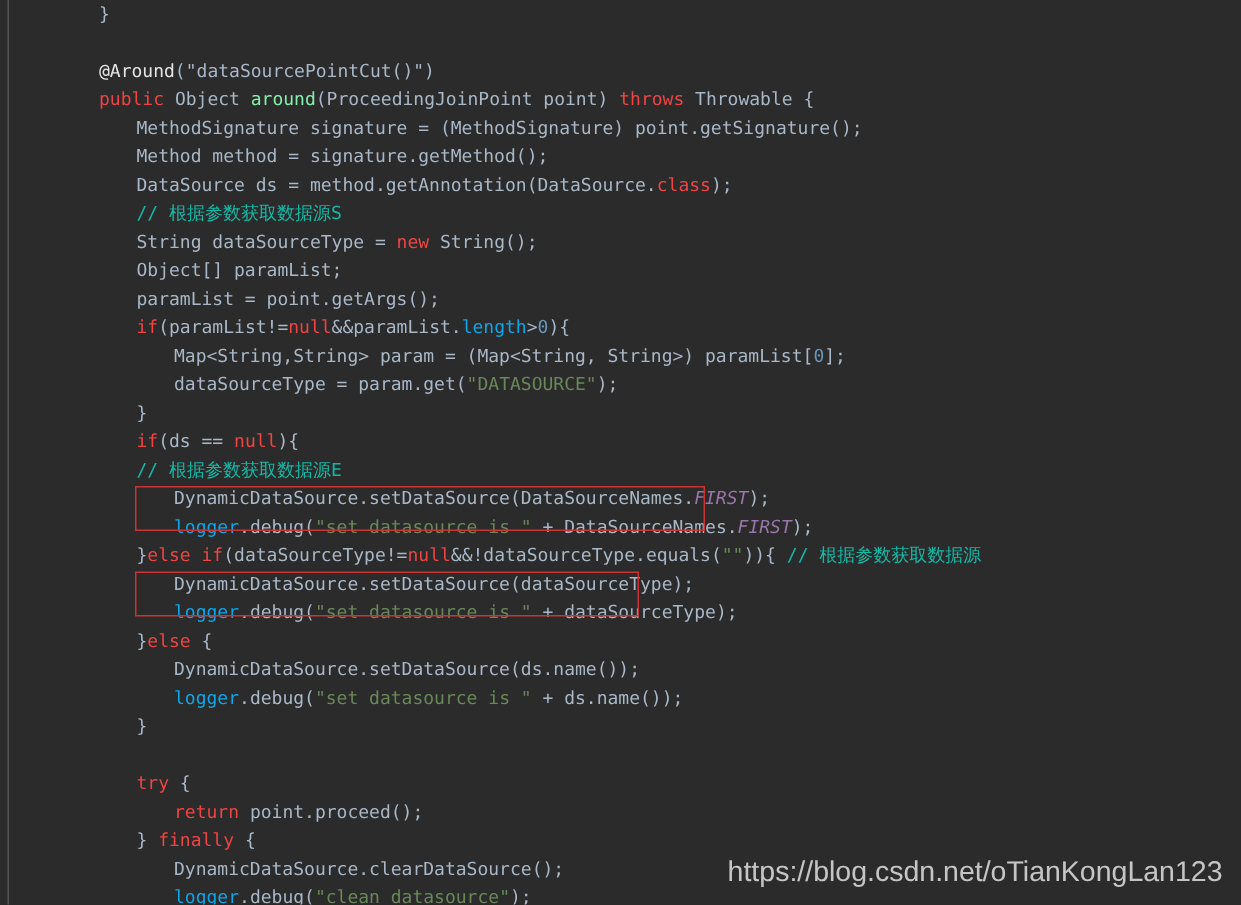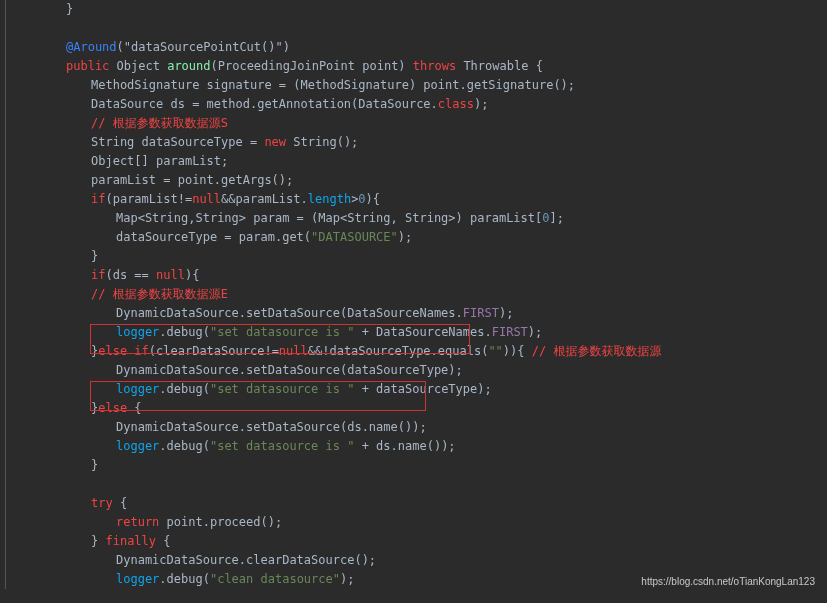--- a/index.html
+++ b/index.html
@@ -18,69 +18,70 @@
   .code-area {
     padding: 0 0 0 30px;
     border-left: 1px solid #555;
     margin-left: 5px;
   }
   .line { white-space: pre; }
   .indent0 { padding-left: 30px; }
   .indent1 { padding-left: 55px; }
   .indent2 { padding-left: 80px; }
   .kw { color: #ef4444; }
-  .annotation { color: #3b82f6; }
+  .annotation { color: #e5e5e5; }
   .string { color: #6a8759; }
   .type { color: #a9b7c6; }
   .method-name { color: #86efac; }
   .number { color: #6897bb; }
-  .comment { color: #ef4444; }
+  .comment { color: #14b8a6; }
   .field { color: #0ea5e9; }
-  .static-field { color: #9876aa; }
+  .static-field { color: #9876aa; font-style: italic; }
   .italic { }
   .red-box {
     position: absolute;
     border: 1px solid #cc3333;
     pointer-events: none;
   }
   .box1 { left: 90px; top: 324px; width: 378px; height: 28px; }
   .box2 { left: 90px; top: 381px; width: 334px; height: 28px; }
   .watermark {
     position: absolute;
     right: 12px;
     bottom: 12px;
     color: #e0e0e0;
     font-family: Arial, sans-serif;
-    font-size: 10px;
+    font-size: 19px;
     opacity: 0.85;
   }
 </style>
 </head>
 <body>
 
 <div class="code-area">
 <div class="line indent0"><span>}</span></div>
 <div class="line">&nbsp;</div>
 <div class="line indent0"><span class="annotation">@Around</span><span>("dataSourcePointCut()")</span></div>
 <div class="line indent0"><span class="kw">public</span><span> Object </span><span class="method-name">around</span><span>(ProceedingJoinPoint point) </span><span class="kw">throws</span><span> Throwable {</span></div>
 <div class="line indent1"><span>MethodSignature signature = (MethodSignature) point.getSignature();</span></div>
+<div class="line indent1"><span>Method method = signature.getMethod();</span></div>
 <div class="line indent1"><span class="type">DataSource</span><span> ds = method.getAnnotation(</span><span>DataSource</span><span>.</span><span class="kw">class</span><span>);</span></div>
 <div class="line indent1"><span class="comment">// 根据参数获取数据源S</span></div>
 <div class="line indent1"><span>String dataSourceType = </span><span class="kw">new</span><span> String();</span></div>
 <div class="line indent1"><span>Object[] paramList;</span></div>
 <div class="line indent1"><span>paramList = point.getArgs();</span></div>
 <div class="line indent1"><span class="kw">if</span><span>(paramList!=</span><span class="kw">null</span><span>&amp;&amp;paramList.</span><span class="field">length</span><span>&gt;</span><span class="number">0</span><span>){</span></div>
 <div class="line indent2"><span>Map&lt;String,String&gt; param = (Map&lt;String, String&gt;) paramList[</span><span class="number">0</span><span>];</span></div>
 <div class="line indent2"><span>dataSourceType = param.get(</span><span class="string">"DATASOURCE"</span><span>);</span></div>
 <div class="line indent1"><span>}</span></div>
 <div class="line indent1"><span class="kw">if</span><span>(ds == </span><span class="kw">null</span><span>){</span></div>
 <div class="line indent1"><span class="comment">// 根据参数获取数据源E</span></div>
 <div class="line indent2"><span>DynamicDataSource.</span><span class="italic">setDataSource</span><span>(DataSourceNames.</span><span class="static-field">FIRST</span><span>);</span></div>
 <div class="line indent2"><span class="field">logger</span><span>.debug(</span><span class="string">"set datasource is "</span><span> + DataSourceNames.</span><span class="static-field">FIRST</span><span>);</span></div>
-<div class="line indent1"><span>}</span><span class="kw">else if</span><span>(clearDataSource!=</span><span class="kw">null</span><span>&amp;&amp;!dataSourceType.equals(</span><span class="string">""</span><span>)){ </span><span class="comment">// 根据参数获取数据源</span></div>
+<div class="line indent1"><span>}</span><span class="kw">else if</span><span>(dataSourceType!=</span><span class="kw">null</span><span>&amp;&amp;!dataSourceType.equals(</span><span class="string">""</span><span>)){ </span><span class="comment">// 根据参数获取数据源</span></div>
 <div class="line indent2"><span>DynamicDataSource.</span><span class="italic">setDataSource</span><span>(dataSourceType);</span></div>
 <div class="line indent2"><span class="field">logger</span><span>.debug(</span><span class="string">"set datasource is "</span><span> + dataSourceType);</span></div>
 <div class="line indent1"><span>}</span><span class="kw">else</span><span> {</span></div>
 <div class="line indent2"><span>DynamicDataSource.</span><span class="italic">setDataSource</span><span>(ds.name());</span></div>
 <div class="line indent2"><span class="field">logger</span><span>.debug(</span><span class="string">"set datasource is "</span><span> + ds.name());</span></div>
 <div class="line indent1"><span>}</span></div>
 <div class="line">&nbsp;</div>
 <div class="line indent1"><span class="kw">try</span><span> {</span></div>
 <div class="line indent2"><span class="kw">return</span><span> point.proceed();</span></div>
 <div class="line indent1"><span>} </span><span class="kw">finally</span><span> {</span></div>

